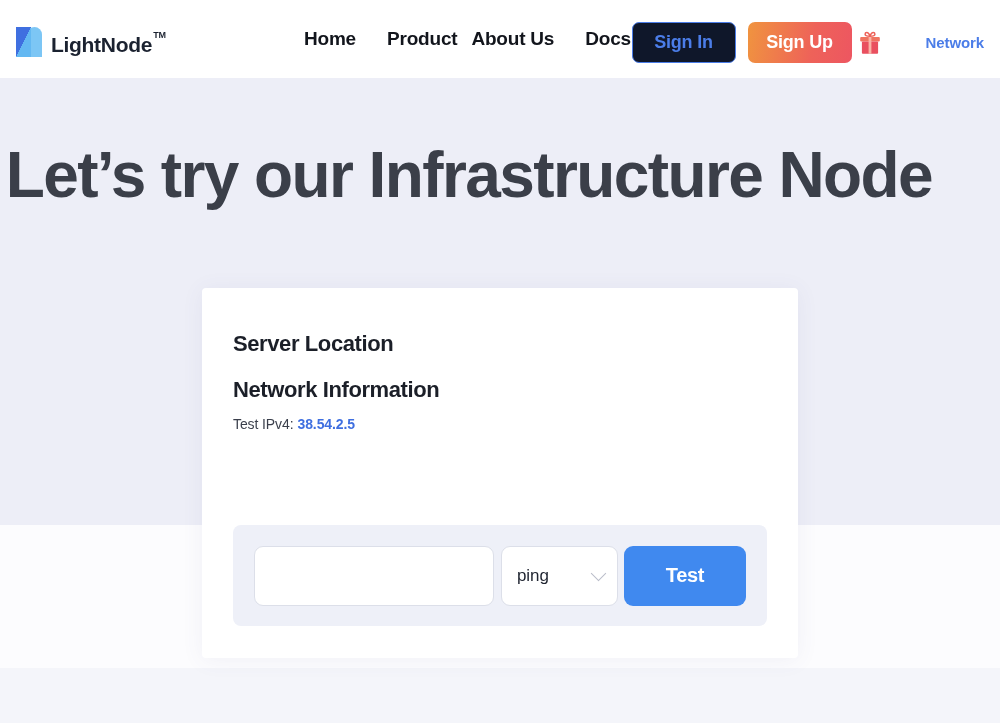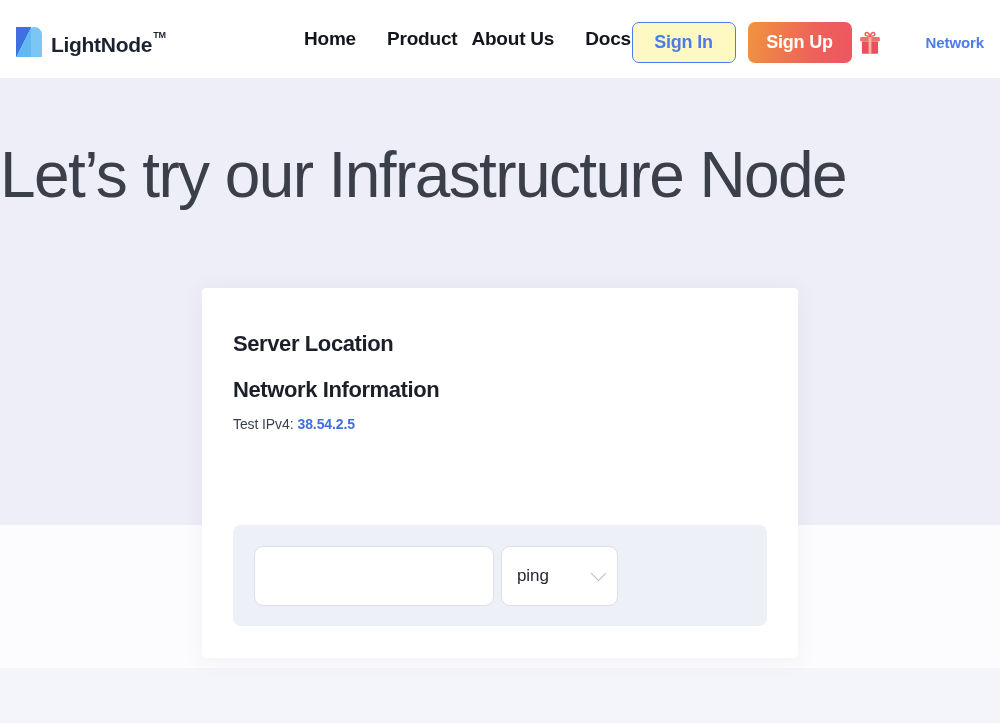--- a/index.html
+++ b/index.html
@@ -103,21 +103,21 @@
     right: 16px;
     top: 18px;
     display: flex;
     align-items: center;
   }
   .btn-signin {
     width: 104px;
     height: 41px;
     border: 1px solid #4b7de8;
     border-radius: 7px;
-    background: #fef9c3;
+    background: #0f172a;
     color: #4b7de8;
     font-size: 18px;
     font-weight: 700;
     font-family: "Liberation Sans", sans-serif;
     cursor: pointer;
     letter-spacing: -0.2px;
   }
   .btn-signup {
     width: 104px;
     height: 41px;
@@ -153,23 +153,23 @@
     position: absolute;
     top: 78px; left: 0;
     width: 1000px;
     height: 447px;
     background: #edeef7;
   }
   .hero-title {
     position: absolute;
     top: 62px;
     width: 932px;
-    text-align: left;
+    text-align: right;
     font-size: 64px;
-    font-weight: 400;
+    font-weight: 700;
     color: #3b3f49;
     letter-spacing: -1.6px;
     line-height: 1.1;
   }
 
   
   .page-bottom {
     position: absolute;
     top: 525px; left: 0;
     width: 1000px; height: 198px;
@@ -386,14 +386,15 @@
       <span>Test IPv4:</span><span class="ip-value">38.54.2.5</span>
     </div>
   </div>
 
   <div class="test-panel">
     <input class="test-input" type="text" placeholder="" style="">
     <div class="test-select">
       <div class="test-select-label">ping</div>
       <div class="chev"></div>
     </div>
+    <button class="btn-test">Test</button>
   </div>
 </div>
 
 </body></html>

